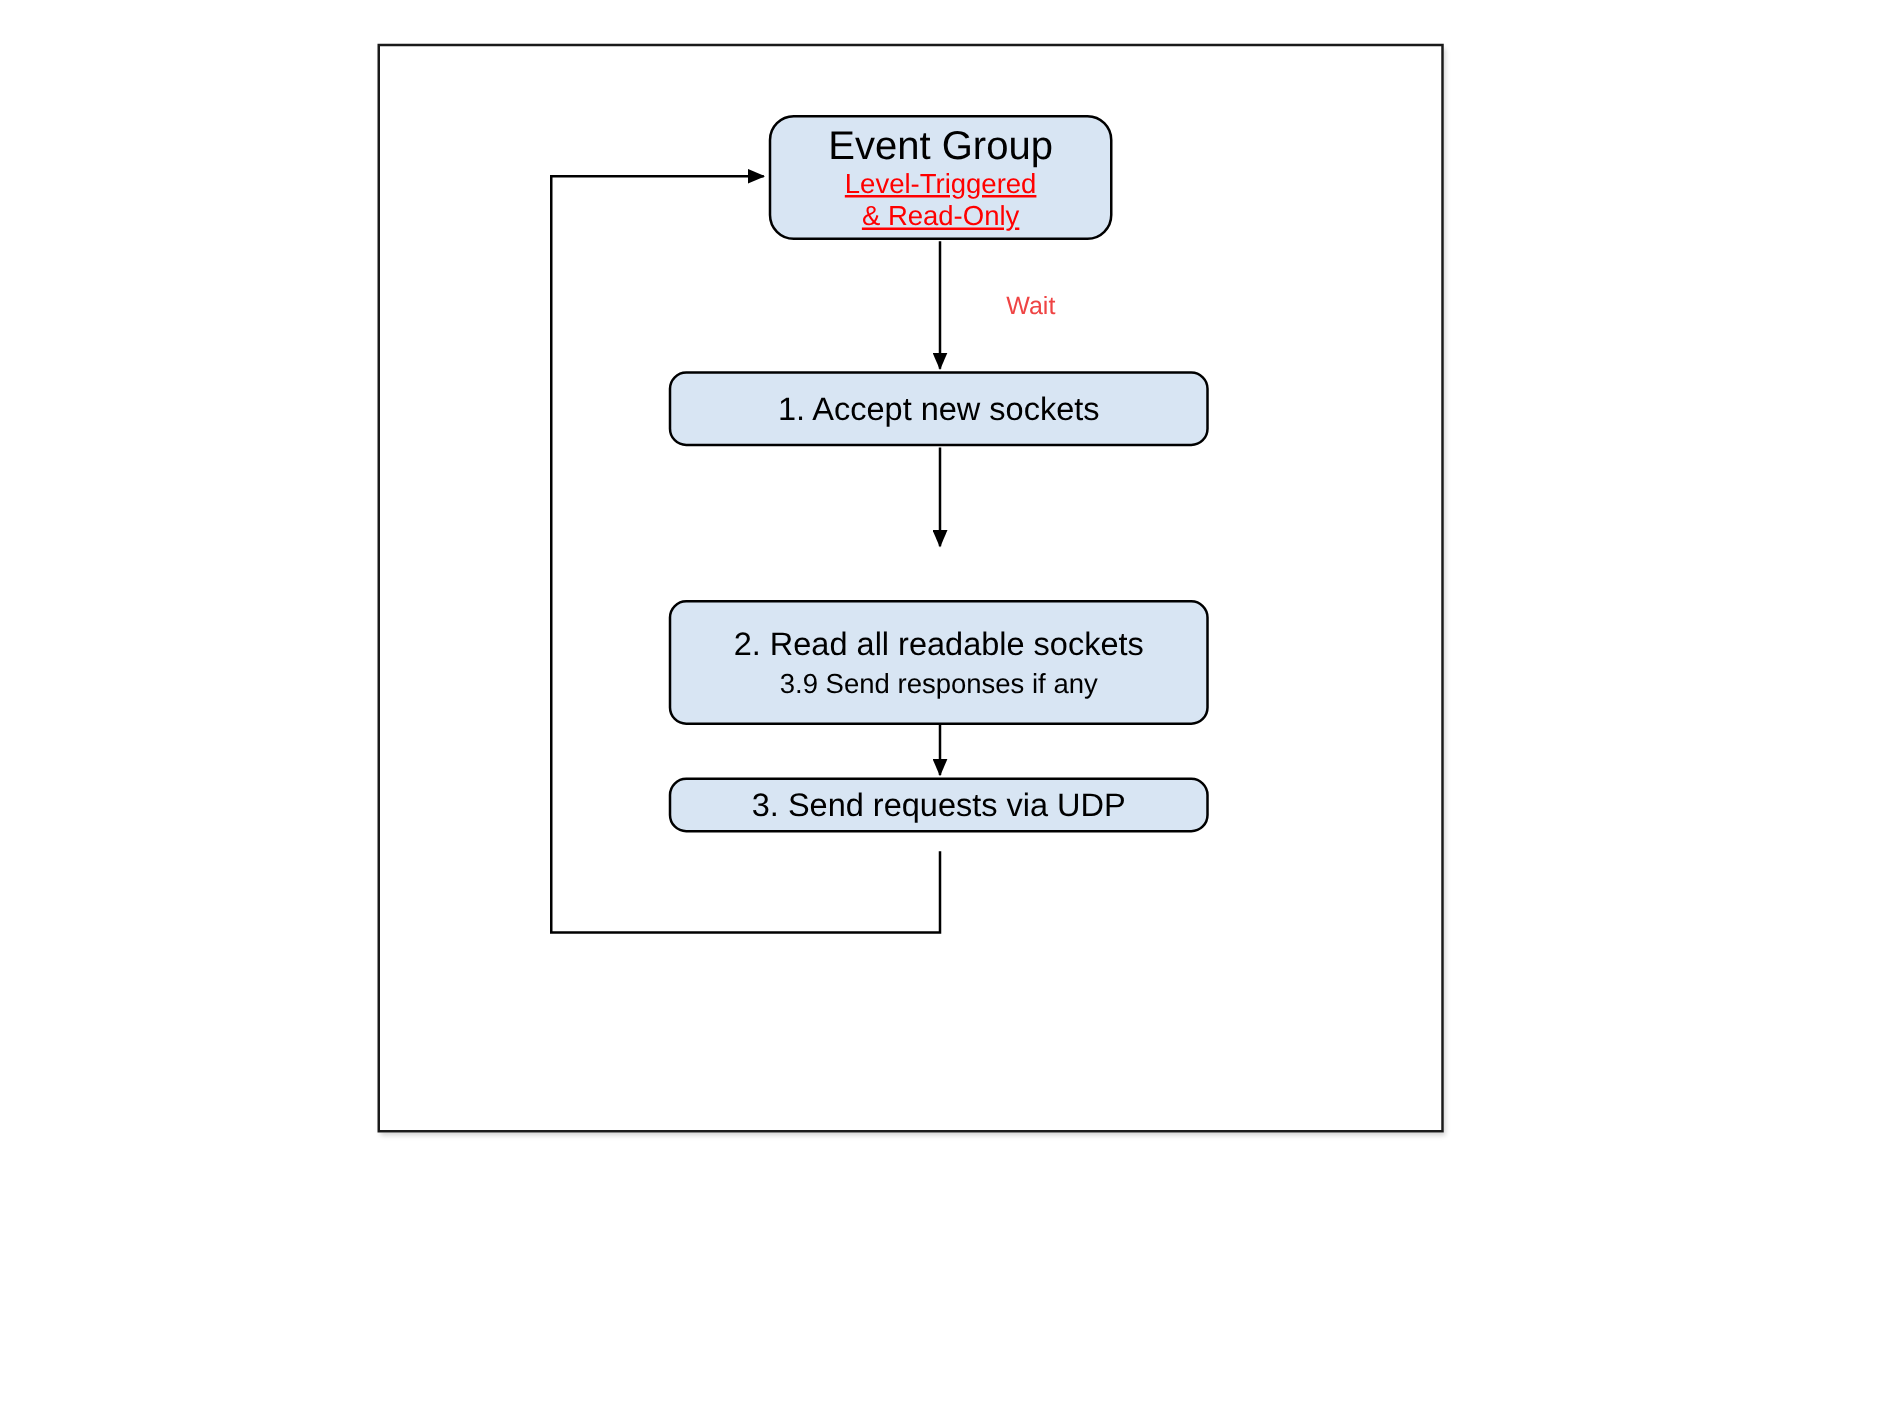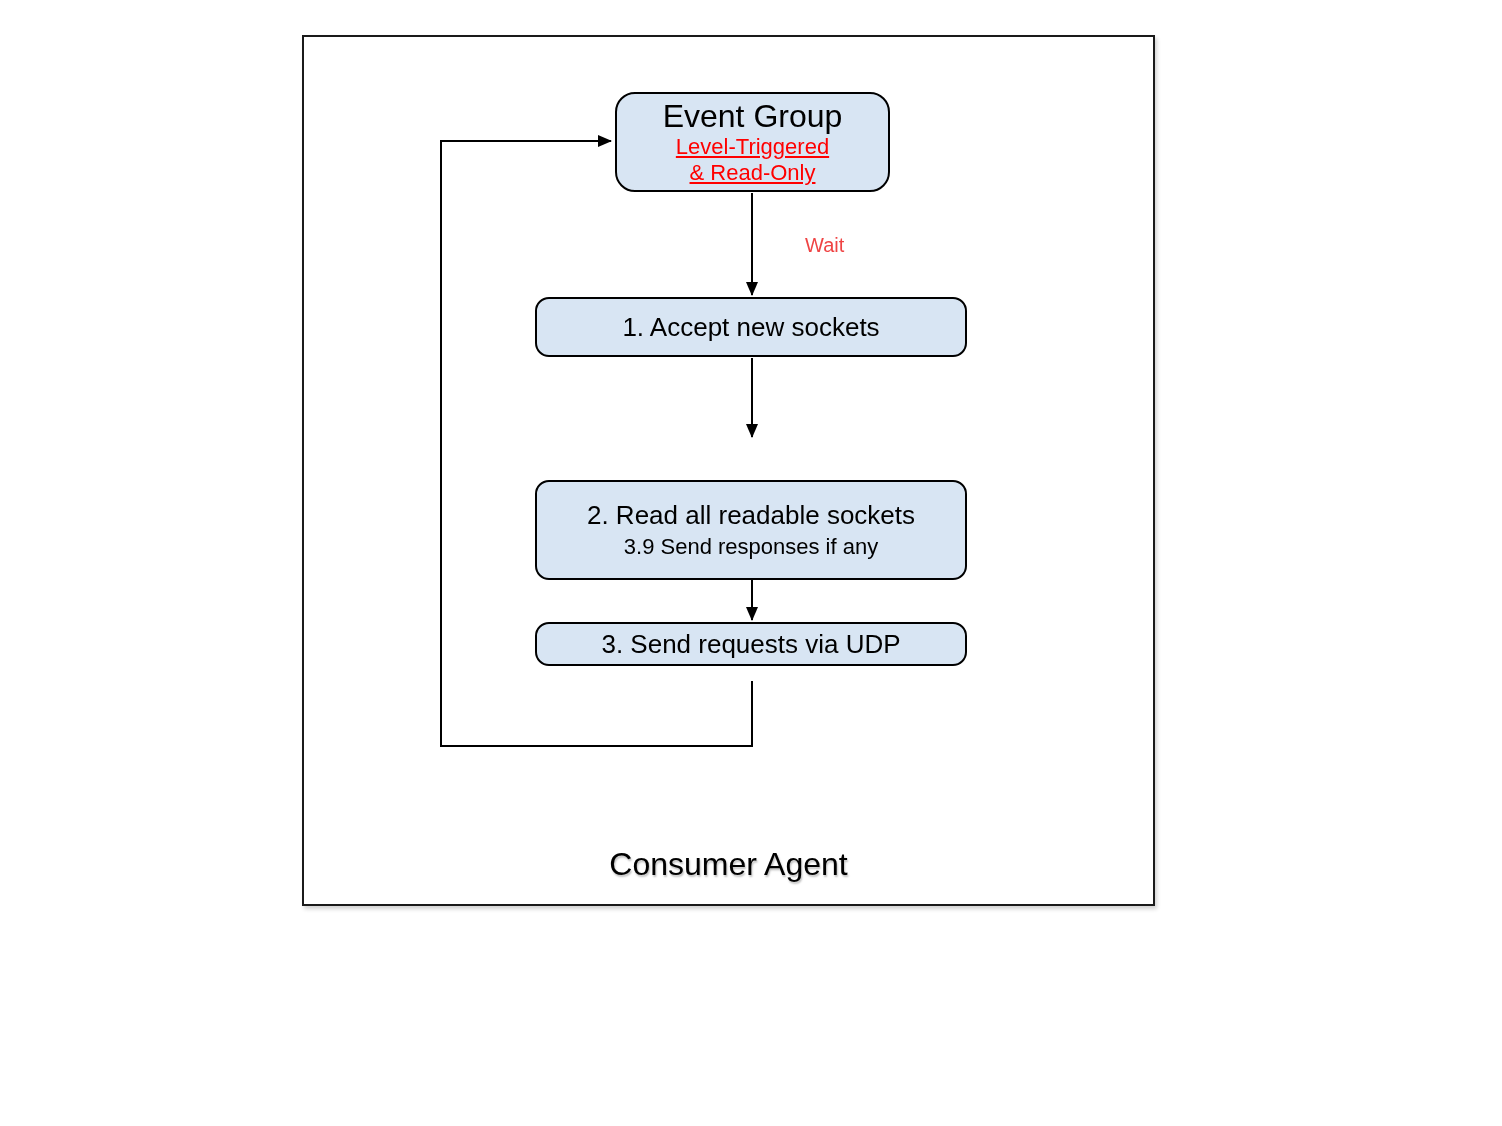--- a/index.html
+++ b/index.html
@@ -149,15 +149,14 @@
 
   <div class="node node-step node-step-2">
     <div class="node-label">2. Read all readable sockets</div>
     <div class="node-sublabel">3.9 Send responses if any</div>
   </div>
 
   <div class="node node-step node-step-3">
     <div class="node-label">3. Send requests via UDP</div>
   </div>
 
-  <div class="diagram-title">Consumer Agent</div>
 
 </div>
 
 </body></html>

